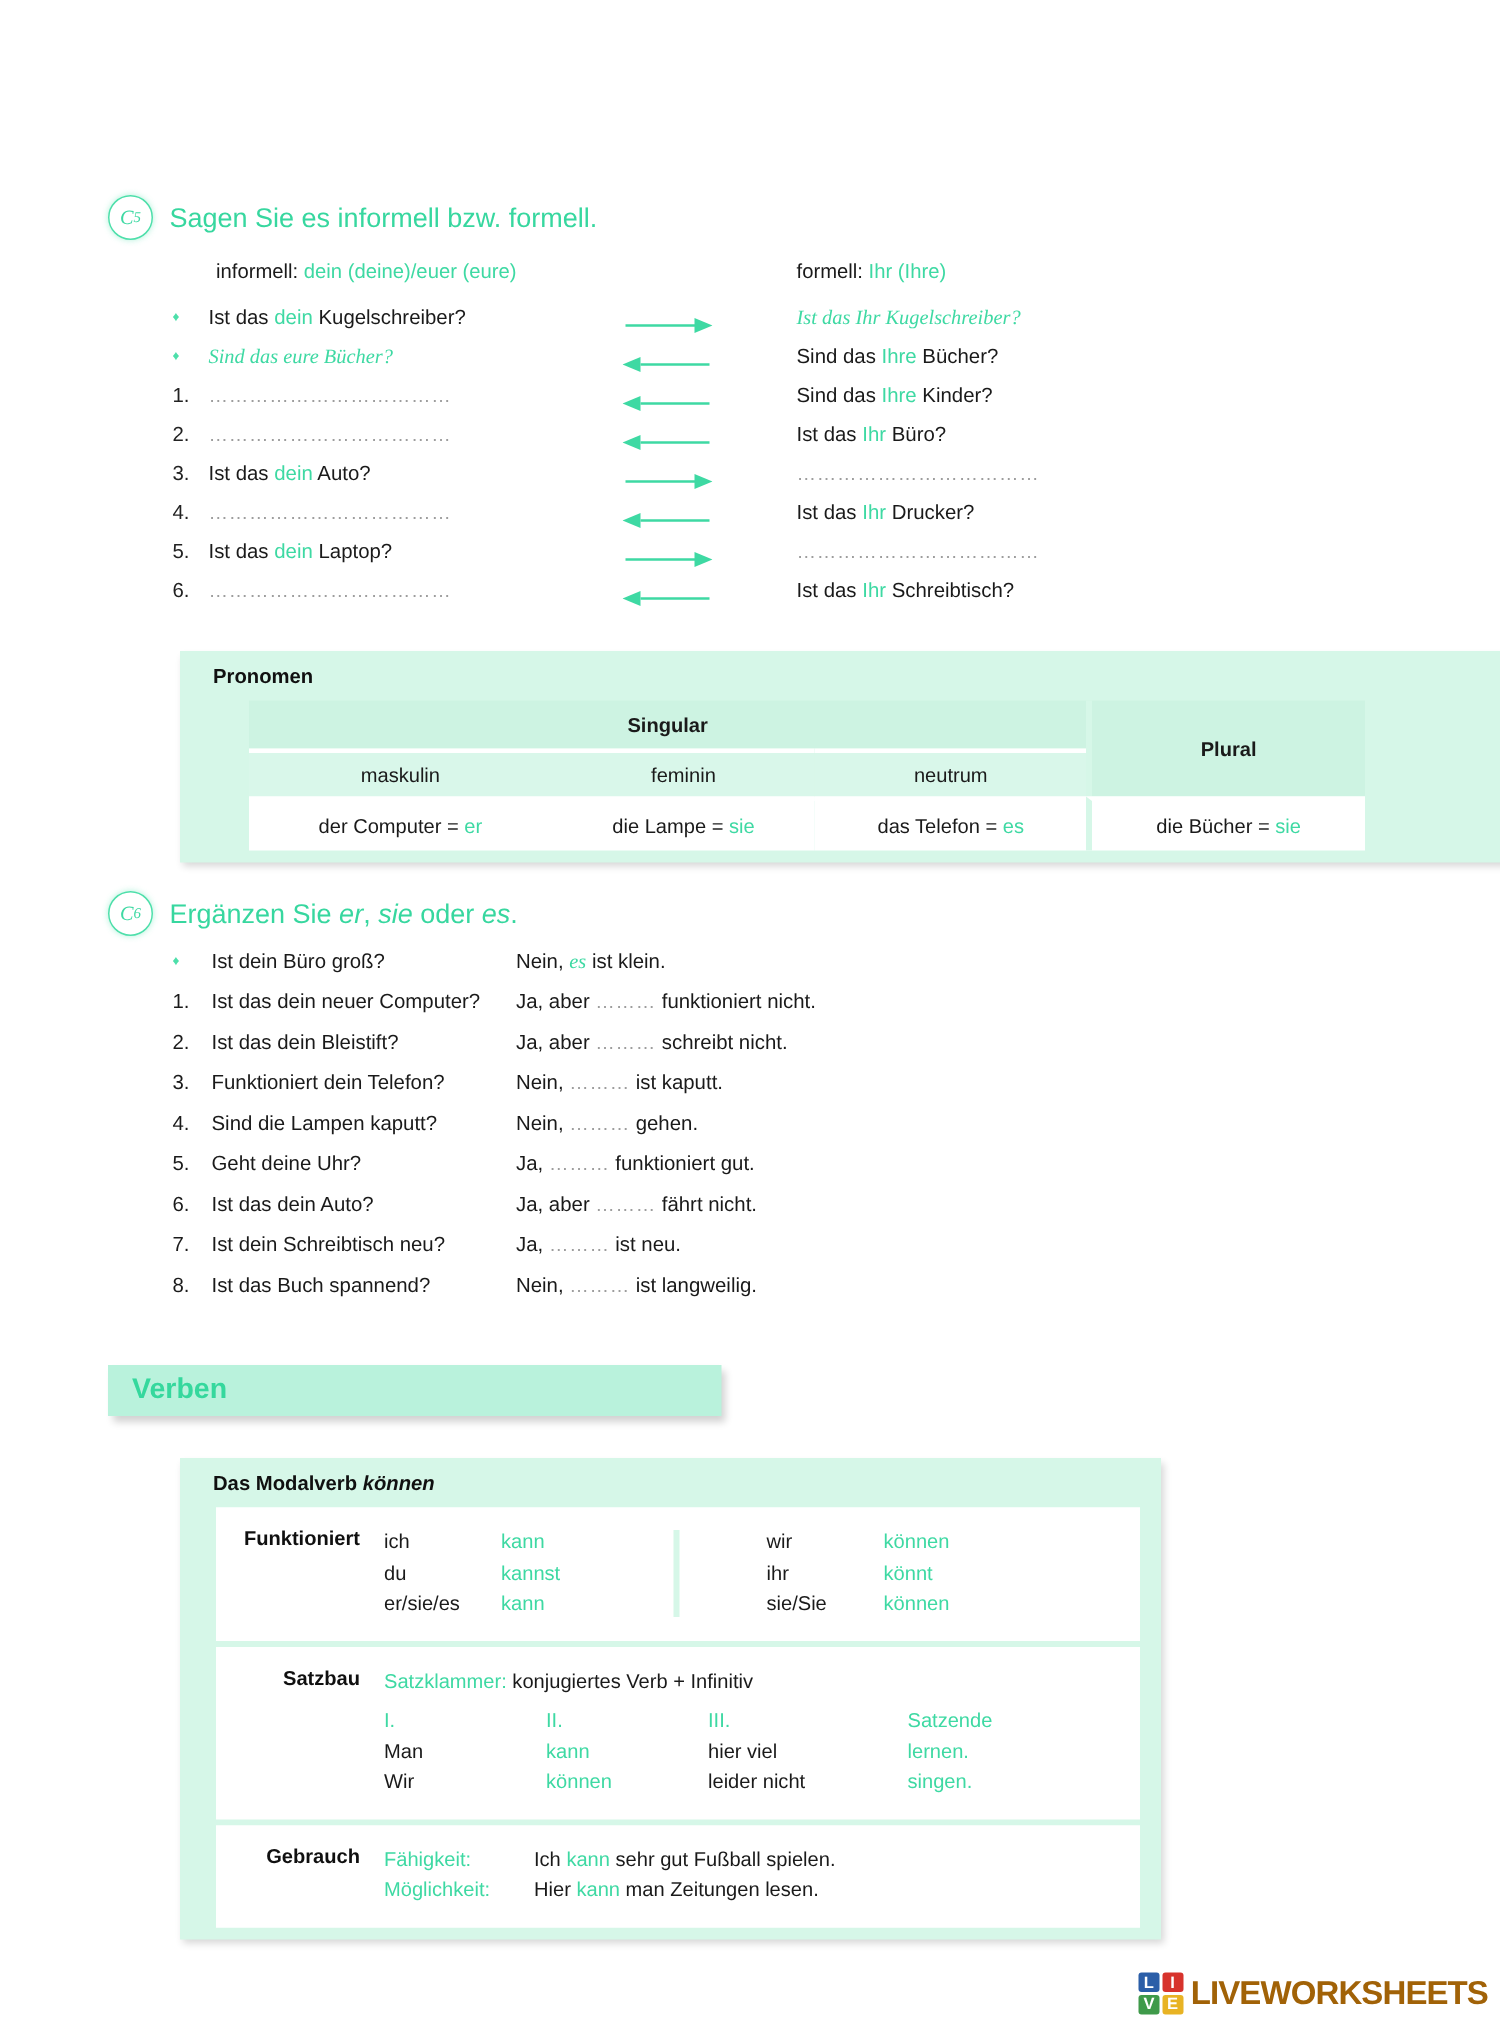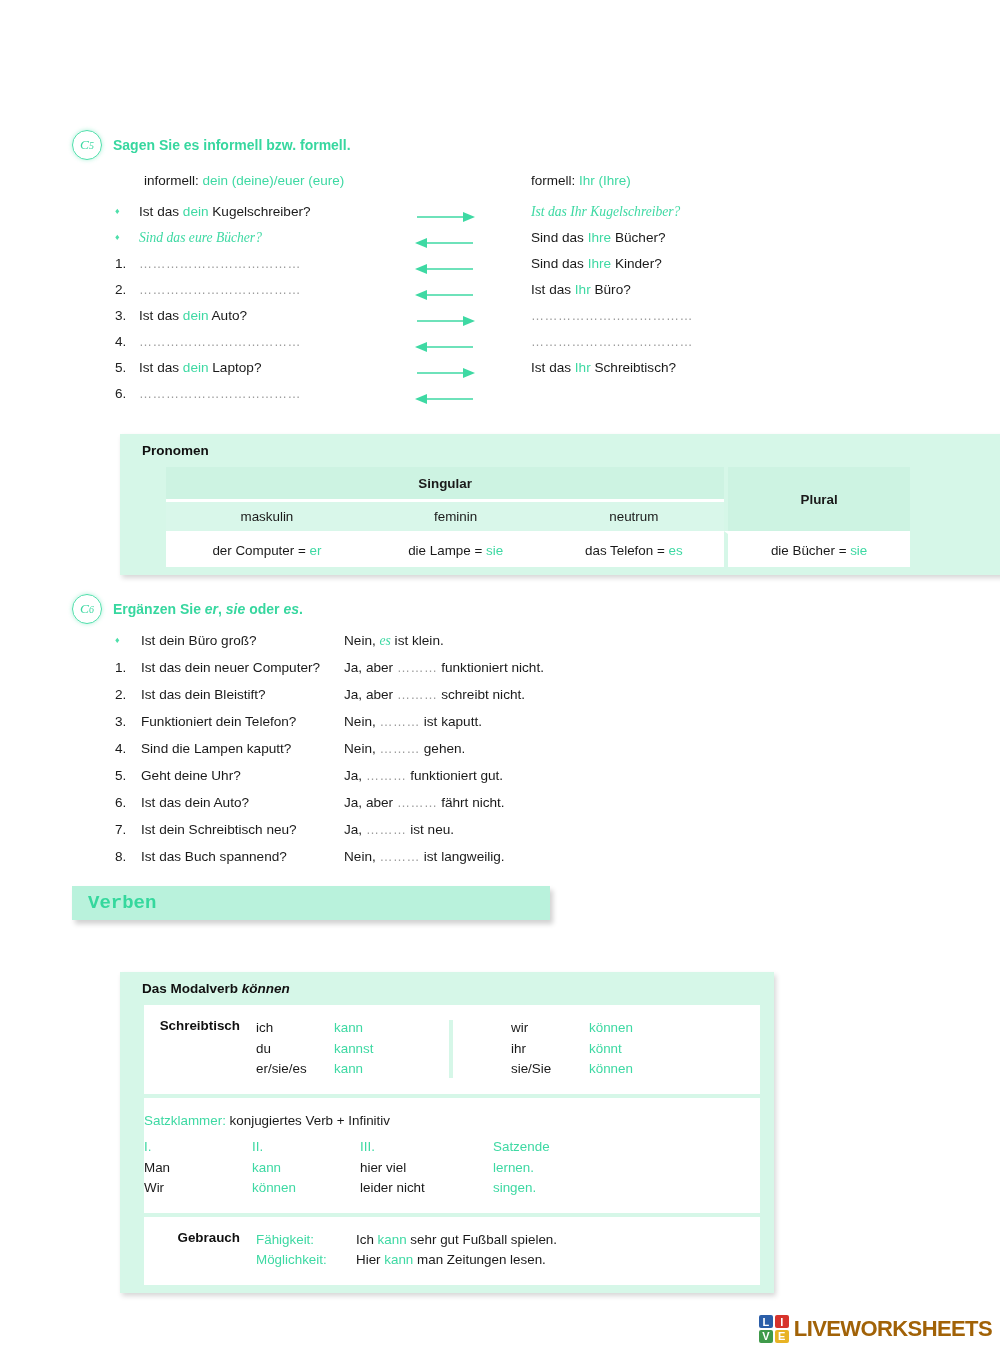--- a/index.html
+++ b/index.html
@@ -26,21 +26,21 @@
     width:30px; height:30px; border-radius:50%;
     border:1.6px solid #4ddfaa;
     display:flex; align-items:center; justify-content:center;
     font-size:13.5px; color:#3ed9a3;
     font-family:"Liberation Serif", serif; font-style:italic;
     box-shadow:0 0 4px rgba(77,223,170,.45);
     flex:none;
   }
   .badge i { font-size:10px; font-style:italic; }
   .ex-title {
-    font-size:14px; color:#37d79f; font-weight:700; white-space:nowrap;text-align:center;
+    font-size:18px; color:#37d79f; font-weight:400; white-space:nowrap;text-align:center;
   }
   .ex-title em { font-style:italic; }
 
   
   #c5-legend-left, #c5-legend-right {
     position:absolute; font-size:13.5px;
   }
   .rowlist { position:absolute; }
   .c5row {
     display:flex; align-items:baseline;
@@ -255,20 +255,23 @@
       <span class="c5txt"><span>Sind das </span><span class="teal">Ihre</span><span> Bücher?</span></span>
     </div>
     <div class="c5row">
       <span class="c5txt"><span>Sind das </span><span class="teal">Ihre</span><span> Kinder?</span></span>
     </div>
     <div class="c5row">
       <span class="c5txt"><span>Ist das </span><span class="teal">Ihr</span><span> Büro?</span></span>
     </div>
     <div class="c5row">
       <span class="c5txt"><span class="c5blank">………………………………</span></span>
+    </div>
+    <div class="c5row">
+      <span class="c5txt"><span>Ist das </span><span class="teal">Ihr</span><span> Drucker?</span></span>
     </div>
     <div class="c5row">
       <span class="c5txt"><span class="c5blank">………………………………</span></span>
     </div>
     <div class="c5row">
       <span class="c5txt"><span>Ist das </span><span class="teal">Ihr</span><span> Schreibtisch?</span></span>
     </div>
   </div>
 
 <div class="gbox" id="pronomen-box" style="left:120px; top:434px; width:932px; padding-bottom:8px;">
@@ -353,33 +356,33 @@
       <span class="c6q">Ist dein Schreibtisch neu?</span>
       <span class="c6a"><span>Ja, </span><span class="c5blank">………</span><span> ist neu.</span></span>
     </div>
     <div class="c6row">
       <span class="c6num">8.</span>
       <span class="c6q">Ist das Buch spannend?</span>
       <span class="c6a"><span>Nein, </span><span class="c5blank">………</span><span> ist langweilig.</span></span>
     </div>
   </div>
 
-<div id="verben-banner" style="left:72px; top:886px; width:478px; height:34px;font-family:Liberation Mono, monospace;">
+<div id="verben-banner" style="left:72px; top:910px; width:409px; height:34px;">
   <span>Verben</span>
 </div>
 
 <div class="gbox" id="modal-box" style="left:120px; top:972px; width:654px; padding:0 0 8px 0;">
   <div class="gbox-title">
     <span>Das Modalverb </span><em>können</em>
   </div>
 
   <div style="margin:0 14px 0 24px; background:#fff;">
 
     <div class="mrow">
-      <div class="mlabel">Schreibtisch</div>
+      <div class="mlabel">Funktioniert</div>
       <div class="mbody">
         <div class="conj">
           <div>
             <div class="conj-col">
               <span class="conj-pron">ich</span>
               <span class="conj-form">kann</span>
             </div>
             <div class="conj-col">
               <span class="conj-pron">du</span>
               <span class="conj-form">kannst</span>
@@ -404,20 +407,21 @@
               <span class="conj-form">können</span>
             </div>
           </div>
         </div>
       </div>
     </div>
 
     <div class="mdivider"></div>
 
     <div class="mrow">
+      <div class="mlabel">Satzbau</div>
       <div class="mbody">
         <div style="margin-bottom:6px;">
           <span class="teal">Satzklammer:</span><span> konjugiertes Verb + Infinitiv</span>
         </div>
         <div class="sgrid">
           <span class="sg-c1 teal">I.</span>
           <span class="sg-c2 teal">II.</span>
           <span class="sg-c3 teal">III.</span>
           <span class="sg-c4 teal">Satzende</span>
         </div>

